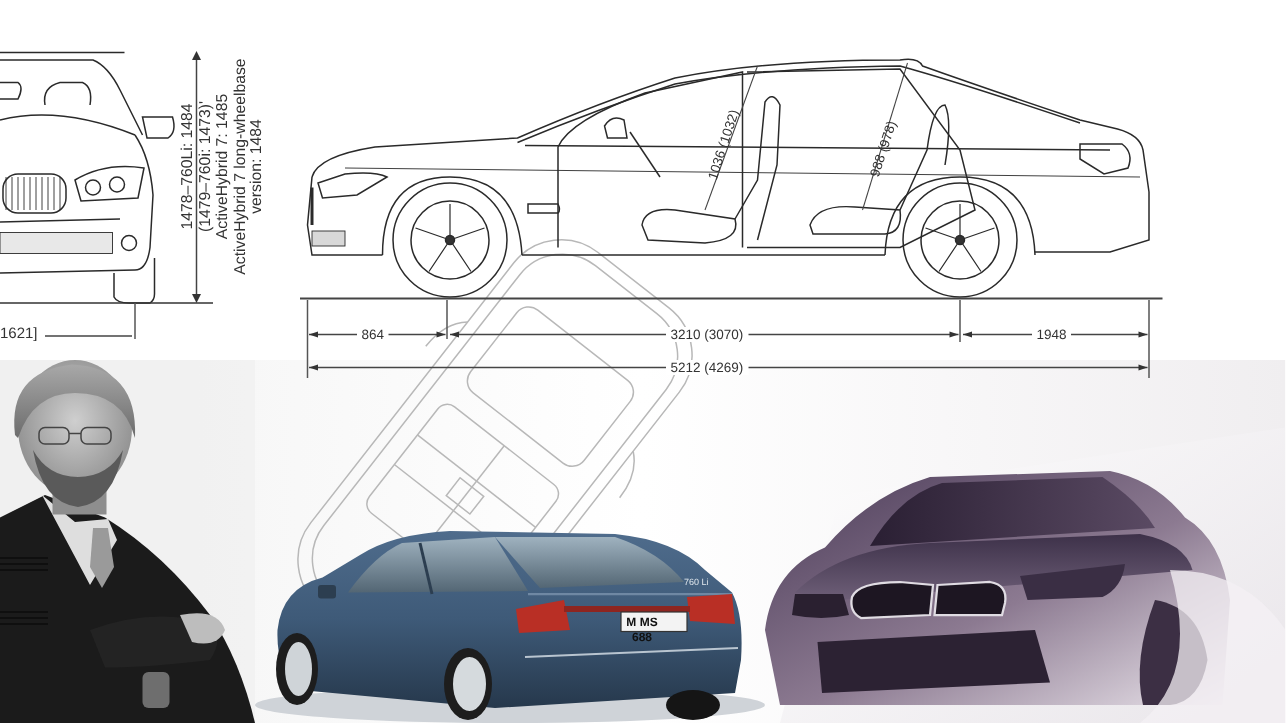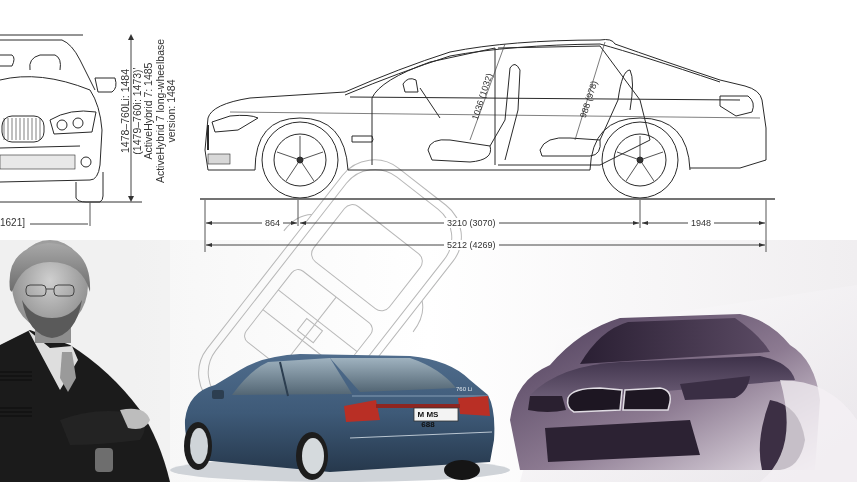--- a/index.html
+++ b/index.html
@@ -146,21 +146,21 @@
         <polygon points="300,223 306,221 306,225"></polygon>
         <polygon points="639,223 633,221 633,225"></polygon>
         <polygon points="642,223 648,221 648,225"></polygon>
         <polygon points="765,223 759,221 759,225"></polygon>
         <polygon points="206,245 212,243 212,247"></polygon>
         <polygon points="765,245 759,243 759,247"></polygon>
       </g>
     </g>
   </svg>
 
-  <div class="dim-label" style="left:238px;top:218px;margin-left:24px;">864</div>
+  <div class="dim-label" style="left:238px;top:218px;">864</div>
   <div class="dim-label" style="left:444px;top:218px;">3210 (3070)</div>
   <div class="dim-label" style="left:688px;top:218px;">1948</div>
   <div class="dim-label" style="left:444px;top:240px;">5212 (4269)</div>
 
   <div style="position:absolute;left:470px;top:118px;font-size:9px;color:#333;transform-origin:left top;transform:rotate(-72deg);white-space:nowrap;">1036 (1032)</div>
   <div style="position:absolute;left:578px;top:116px;font-size:9px;color:#333;transform-origin:left top;transform:rotate(-72deg);white-space:nowrap;">988 (978)</div>
 
   <svg class="layer" width="857" height="482">
     <defs>
       <radialGradient id="face" cx="0.5" cy="0.45" r="0.6">

